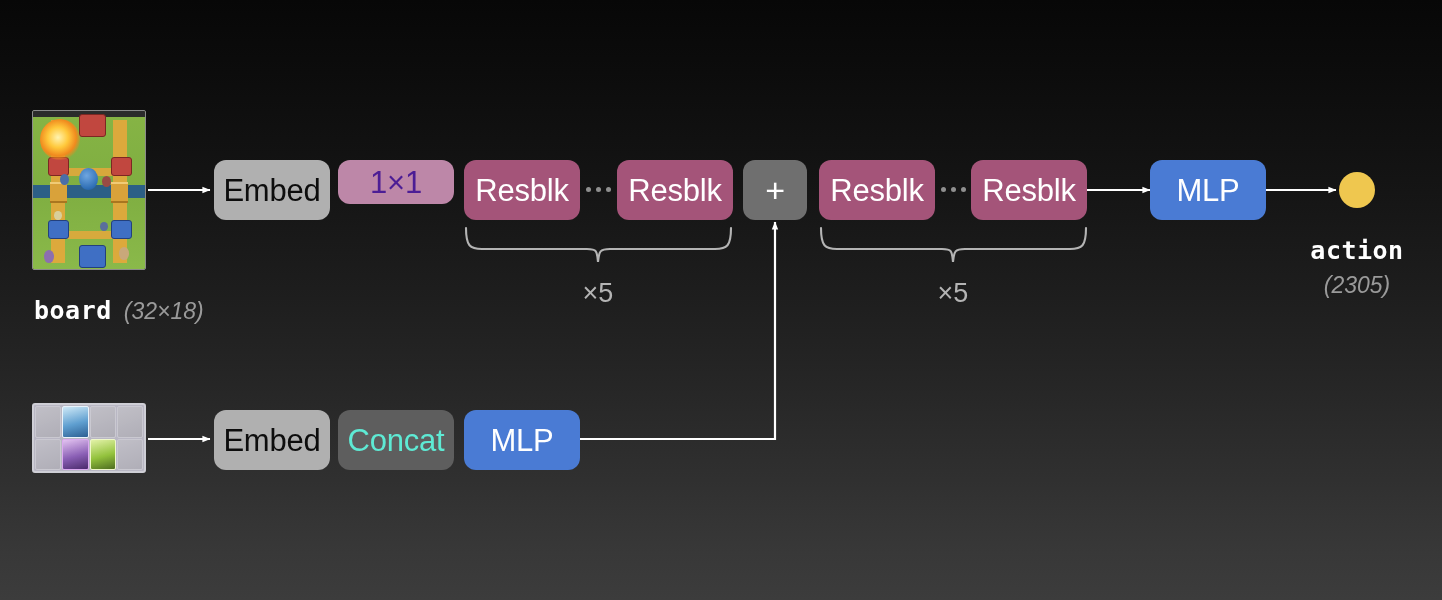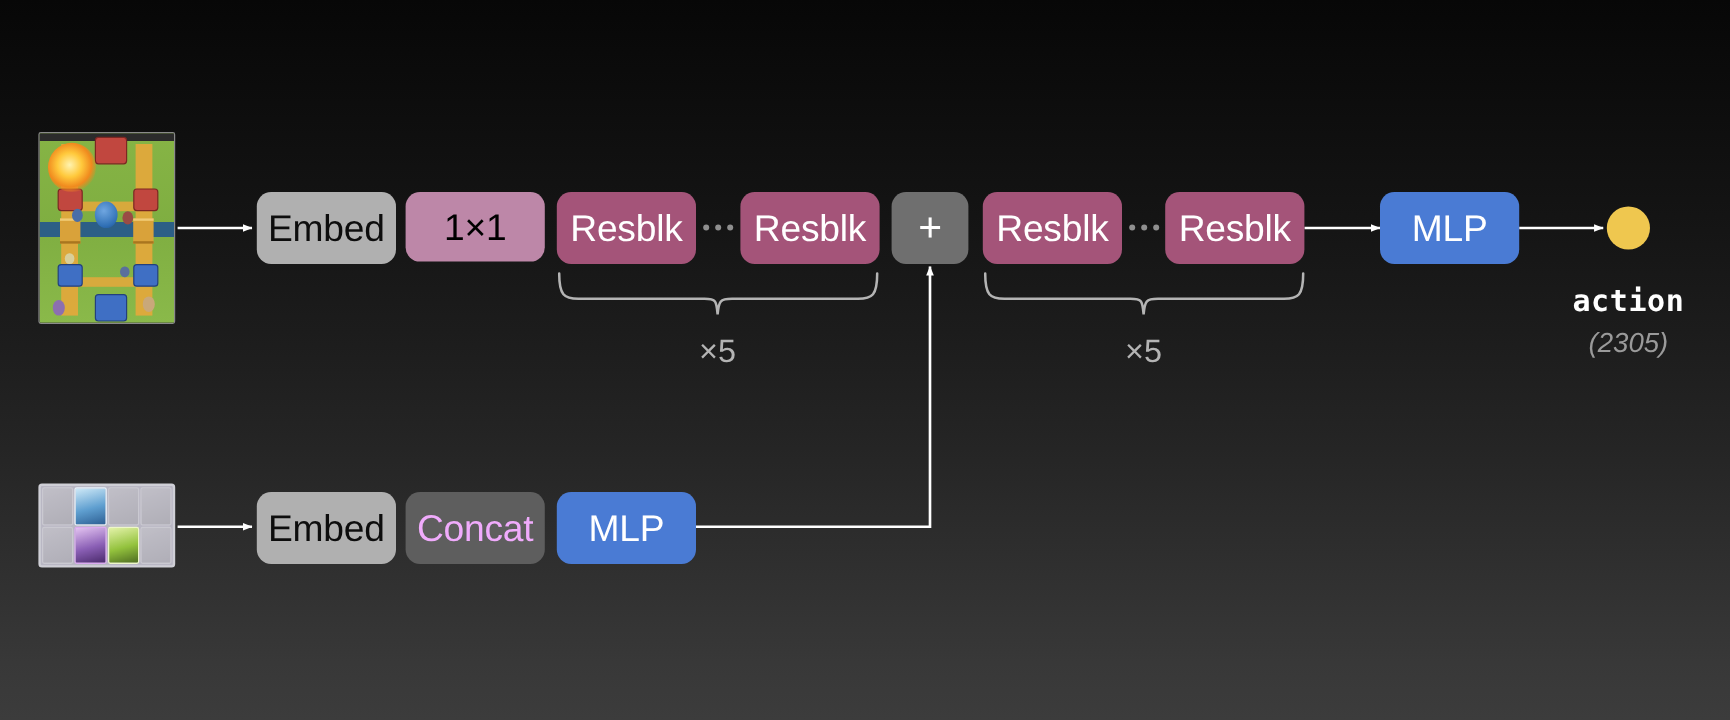--- a/index.html
+++ b/index.html
@@ -276,38 +276,42 @@
       <div class="unit balloon"></div>
       <div class="unit s1"></div>
       <div class="unit s2"></div>
       <div class="unit s3"></div>
       <div class="unit s4"></div>
       <div class="unit s5"></div>
       <div class="unit s6"></div>
     </div>
   </div>
 
+  <div class="label-row" style="left:34px; top:296px;">
+    <span class="label-name">board</span>
+    <span class="label-dim">(32×18)</span>
+  </div>
 
   <div class="thumb thumb-cards" style="left:32px; top:403px; width:114px; height:70px;">
     <div class="card faded"></div>
     <div class="card c-ice"></div>
     <div class="card faded"></div>
     <div class="card faded"></div>
     <div class="card faded"></div>
     <div class="card c-wizard"></div>
     <div class="card c-goblin"></div>
     <div class="card faded"></div>
   </div>
 
 
   <div class="node" style="left:214px; top:160px; width:116px; height:60px; background:#b0b0b0; color:#0d0d0d;">
     <span>Embed</span>
   </div>
 
-  <div class="node" style="left:338px; top:160px; width:116px; height:58px; background:#bd87a8; color:#000000;">
+  <div class="node" style="left:338px; top:160px; width:116px; height:44px; background:#bd87a8; color:#4c1d95;">
     <span>1×1</span>
   </div>
 
   <div class="node" style="left:464px; top:160px; width:116px; height:60px; background:#a45479; color:#ffffff;">
     <span>Resblk</span>
   </div>
 
   <div class="ellipsis" style="left:586px; top:187px;">
     <span></span>
       <span></span>
@@ -345,21 +349,21 @@
 
   <div class="label-right" style="left:1239px; top:236px; width:236px;">
     <span class="label-name">action</span>
     <span class="label-dim">(2305)</span>
   </div>
 
   <div class="node" style="left:214px; top:410px; width:116px; height:60px; background:#b0b0b0; color:#0d0d0d;">
     <span>Embed</span>
   </div>
 
-  <div class="node" style="left:338px; top:410px; width:116px; height:60px; background:#5e5e5e; color:#f0abfc;">
+  <div class="node" style="left:338px; top:410px; width:116px; height:60px; background:#5e5e5e; color:#5eead4;">
     <span>Concat</span>
   </div>
 
   <div class="node" style="left:464px; top:410px; width:116px; height:60px; background:#4a7bd4; color:#ffffff;">
     <span>MLP</span>
   </div>
 
   <div class="rep-label" style="left:548px; top:278px; width:100px;">
     <span>×5</span>
   </div>

